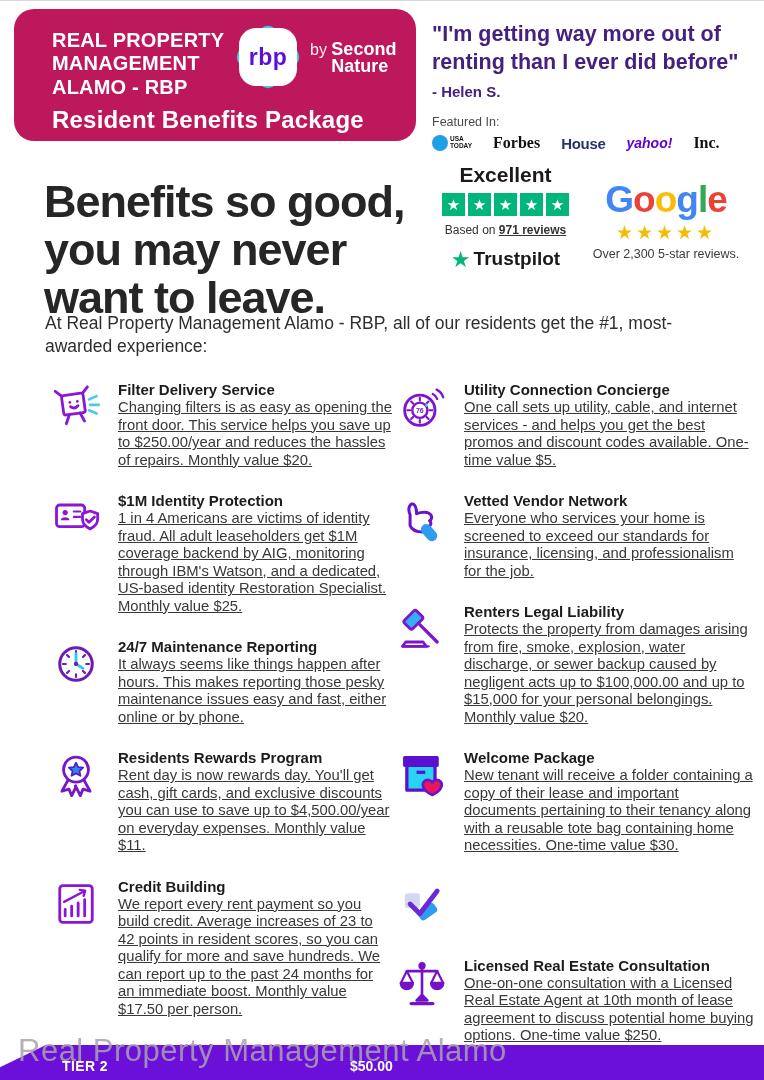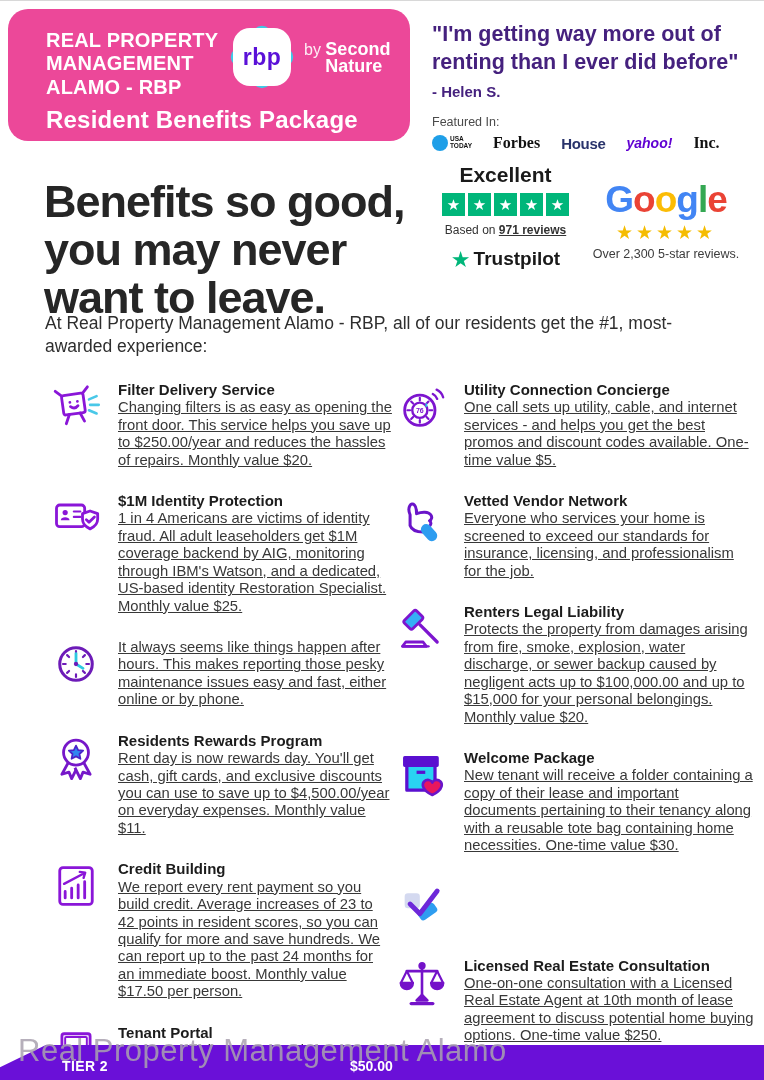--- a/index.html
+++ b/index.html
@@ -1,20 +1,20 @@
 <!DOCTYPE html>
 <html><head>
 <meta charset="utf-8">
 <style>
   html,body{margin:0;padding:0;background:#fff;}
   .page{position:relative;width:764px;height:1080px;background:#ffffff;overflow:hidden;
         font-family:"Liberation Sans","DejaVu Sans",sans-serif;border-right:1px solid #d8d8d8;border-top:1px solid #d8d8d8;}
 
   
-  .header-card{position:absolute;left:8px;top:8px;width:402px;height:132px;background:#ec4899;border-radius:20px;}
+  .header-card{position:absolute;left:14px;top:8px;width:402px;height:132px;background:#be185d;border-radius:20px;}
   .company-name{position:absolute;left:38px;top:20px;width:190px;color:#fff;font-size:20px;font-weight:bold;line-height:1.17;letter-spacing:.2px;}
   .rbp-logo{position:absolute;left:218px;top:12px;width:72px;height:72px;}
   .rbp-diamond{position:absolute;left:11px;top:11px;width:50px;height:50px;background:#3ec9e6;border-radius:10px;transform:rotate(45deg);}
   .rbp-white{position:absolute;left:7px;top:7px;width:58px;height:58px;background:#fff;border-radius:17px;display:flex;align-items:center;justify-content:center;}
   .rbp-text{color:#5a10d8;font-size:23px;font-weight:bold;letter-spacing:.5px;}
   .by-brand{position:absolute;left:296px;top:32px;color:#fff;}
   .by-small{font-size:16px;vertical-align:top;opacity:.9;}
   .brand-lines{display:inline-block;font-size:18px;line-height:.95;font-weight:600;}
   .package-title{position:absolute;left:38px;top:97px;color:#fff;font-size:24px;font-weight:bold;letter-spacing:.2px;}
 
@@ -185,20 +185,21 @@
         <svg viewBox="0 0 48 48" fill="none" stroke="#6d1bb8" stroke-width="2.8" stroke-linecap="round">
             <circle cx="24" cy="24" r="15"></circle>
             <g stroke-width="2">
               <path d="M24 12 v2.5 M24 33.5 v2.5 M12 24 h2.5 M33.5 24 h2.5 M15.8 15.8 l1.8 1.8 M30.4 30.4 l1.8 1.8 M32.2 15.8 l-1.8 1.8 M17.6 30.4 l-1.8 1.8"></path>
             </g>
             <path d="M24 24 V14.5 M24 24 l6.5 4" stroke="#2ec9e0" stroke-width="2.6"></path>
             <circle cx="24" cy="24" r="2" fill="#6d1bb8" stroke="none"></circle>
           </svg>
       </div>
       <div class="benefit-text">
+        <div class="benefit-title">24/7 Maintenance Reporting</div>
         <div class="benefit-desc">It always seems like things happen after hours. This makes reporting those pesky maintenance issues easy and fast, either online or by phone.</div>
       </div>
     </div>
 
     <div class="benefit">
       <div class="benefit-icon">
         <svg viewBox="0 0 48 48" fill="none" stroke="#7617c9" stroke-width="2.6" stroke-linejoin="round">
             <path d="M17 28 l-6 11 6.5 -2 2.5 6 5 -10" fill="#fff"></path>
             <path d="M31 28 l6 11 -6.5 -2 -2.5 6 -5 -10" fill="#fff"></path>
             <circle cx="24" cy="19" r="11.5" fill="#fff"></circle>

